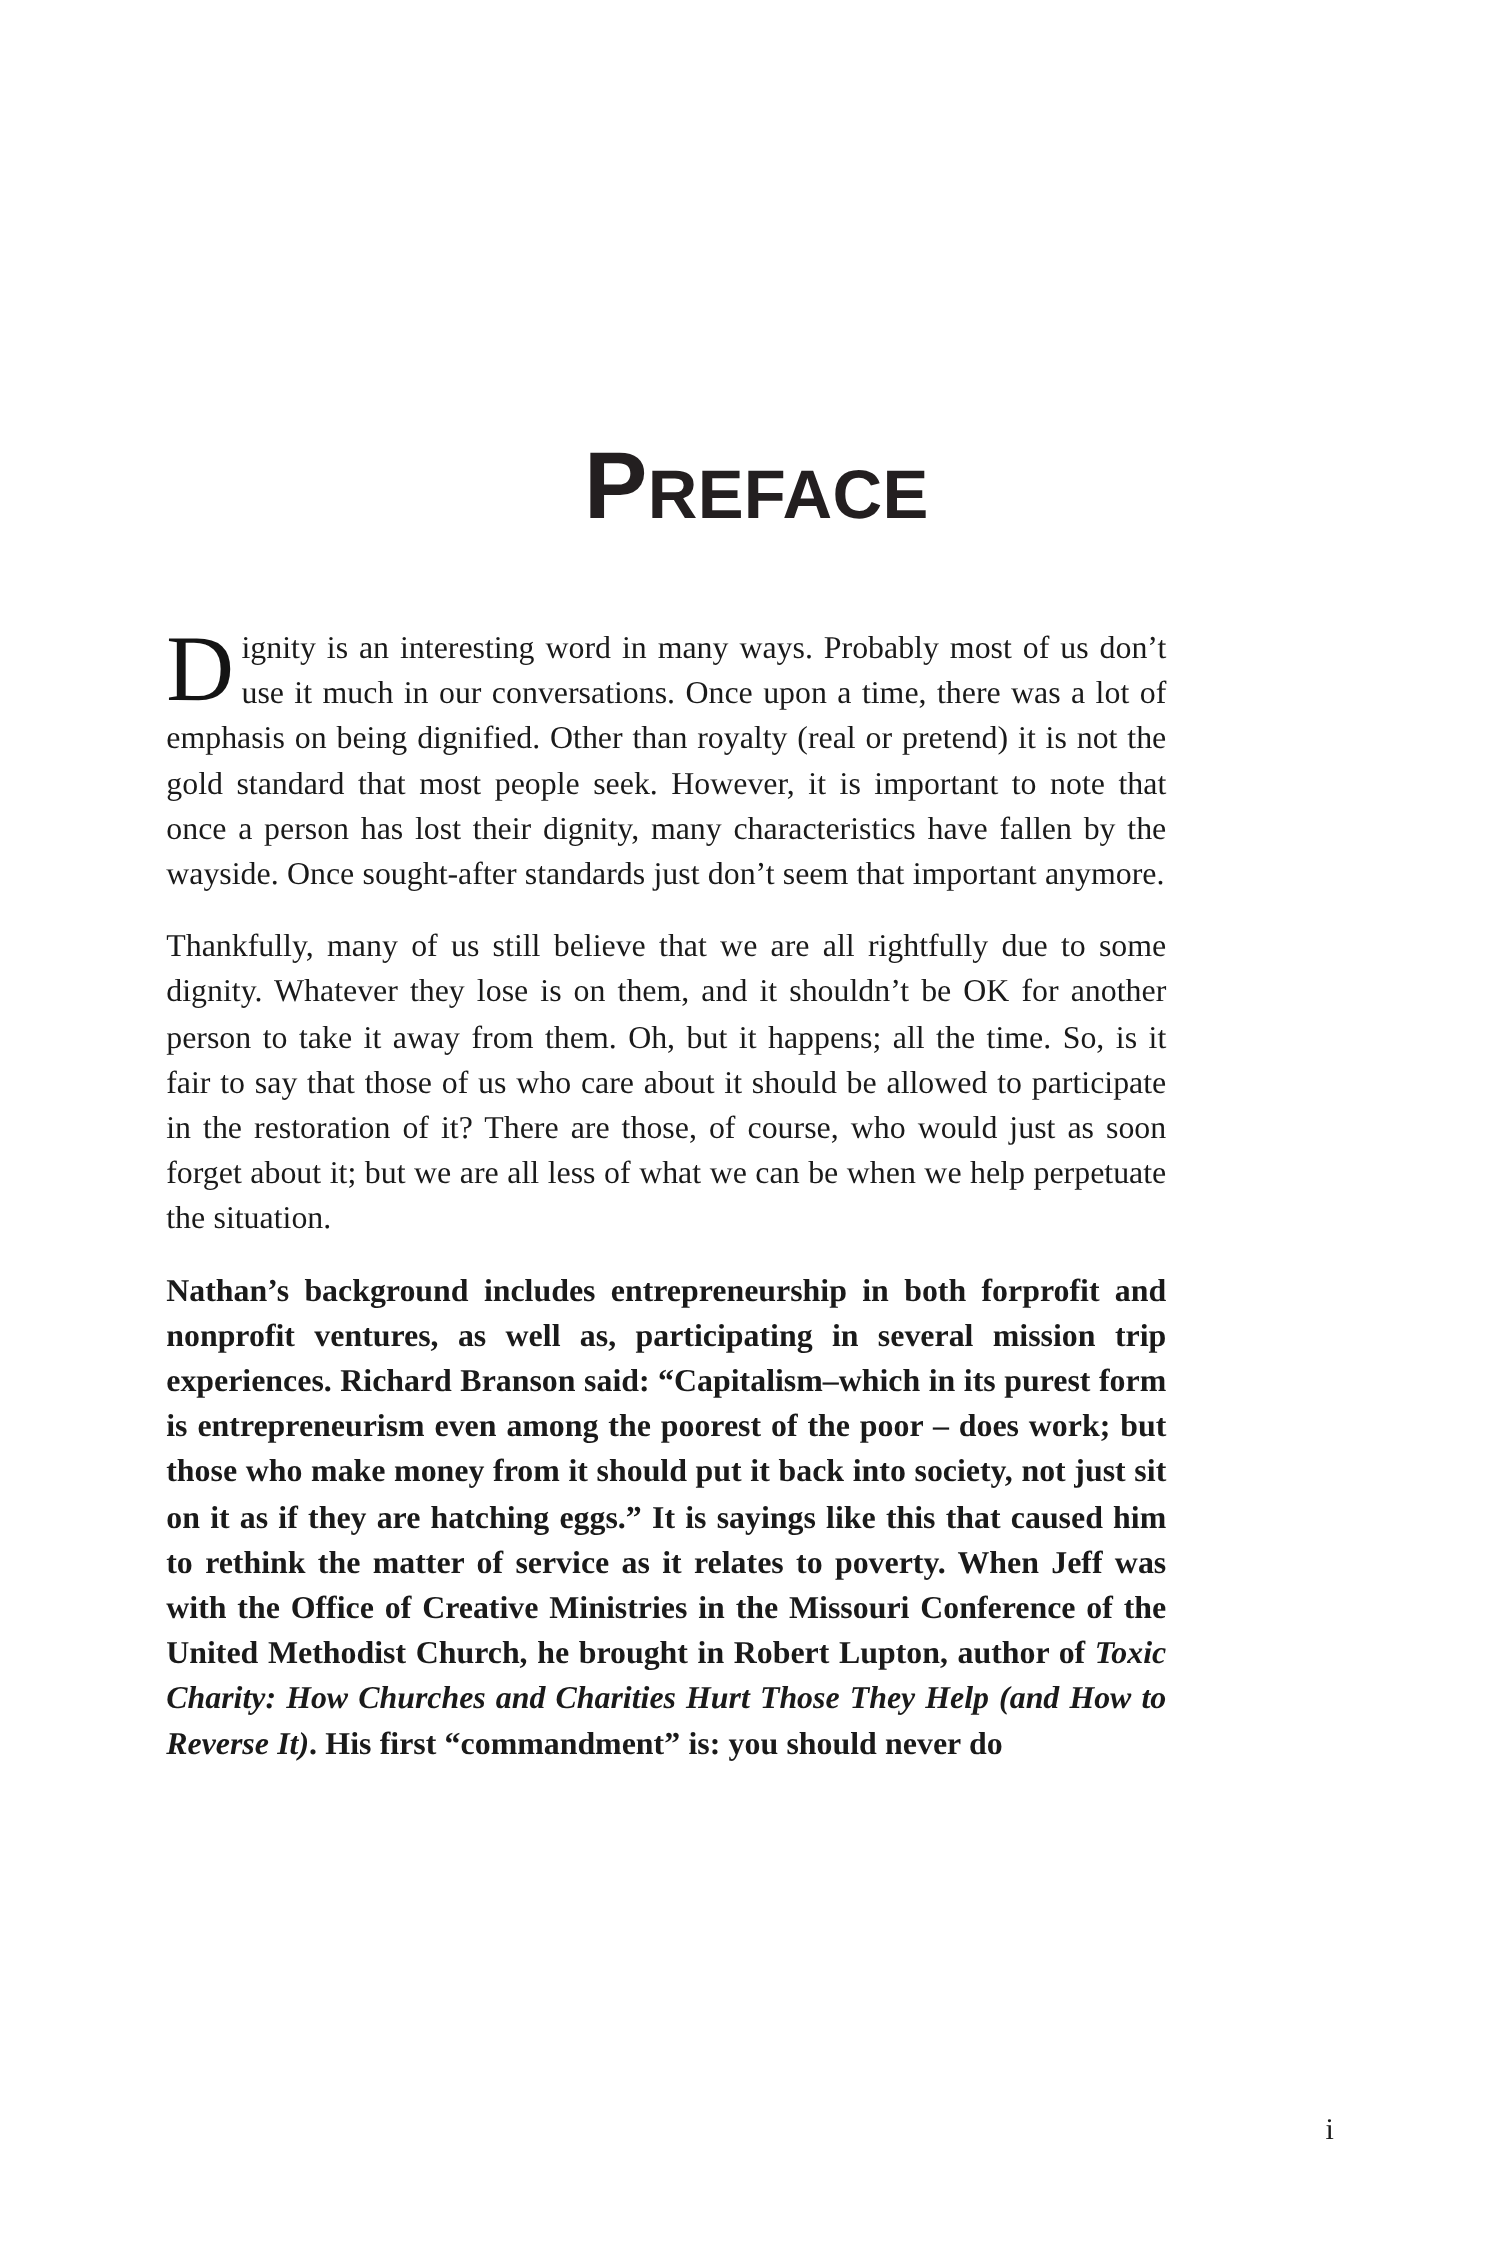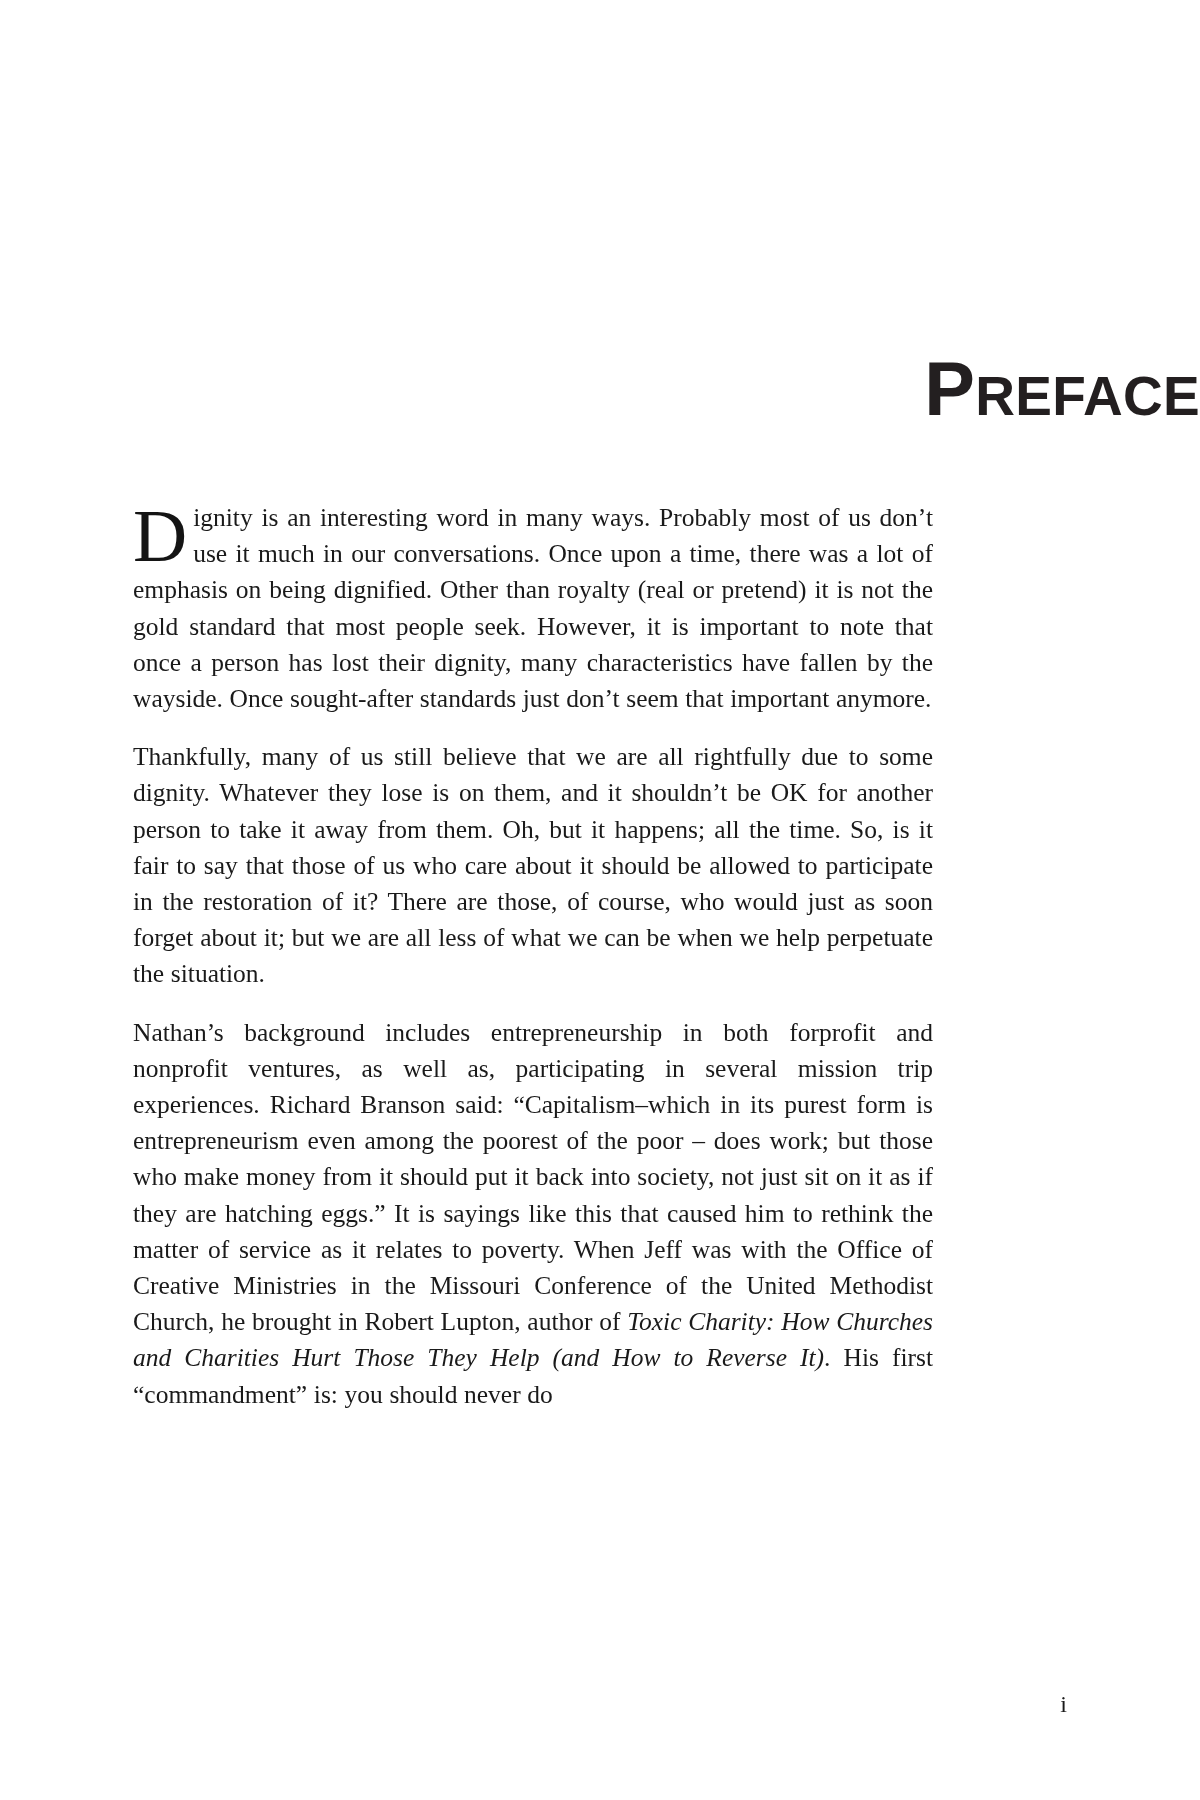--- a/index.html
+++ b/index.html
@@ -18,21 +18,21 @@
     overflow: hidden;
     box-sizing: border-box;
   }
 
   
   .chapter-title-wrap {
     position: absolute;
     left: 0;
     right: 0;
     top: 330px;
-    text-align: right;
+    text-align: center;
     padding-left: 10px;
   }
 
   .chapter-title {
     display: inline-block;
     font-family: "Liberation Sans", sans-serif;
     font-weight: bold;
     color: #231f20;
     letter-spacing: 0.01em;
     line-height: 1;
@@ -67,20 +67,21 @@
     color: #1a1a1a;
     text-align: justify;
     text-justify: inter-word;
     margin: 0 0 22px 0;
     hyphens: none;
     word-spacing: 0.01em;
   }
 
   .para:last-child {
     margin-bottom: 4px;
+    font-weight: bold;
   }
 
   
   .para-dropcap {
     position: relative;
   }
 
   .para-dropcap .dropcap {
     float: left;
     font-family: "Liberation Serif", "DejaVu Serif", serif;

